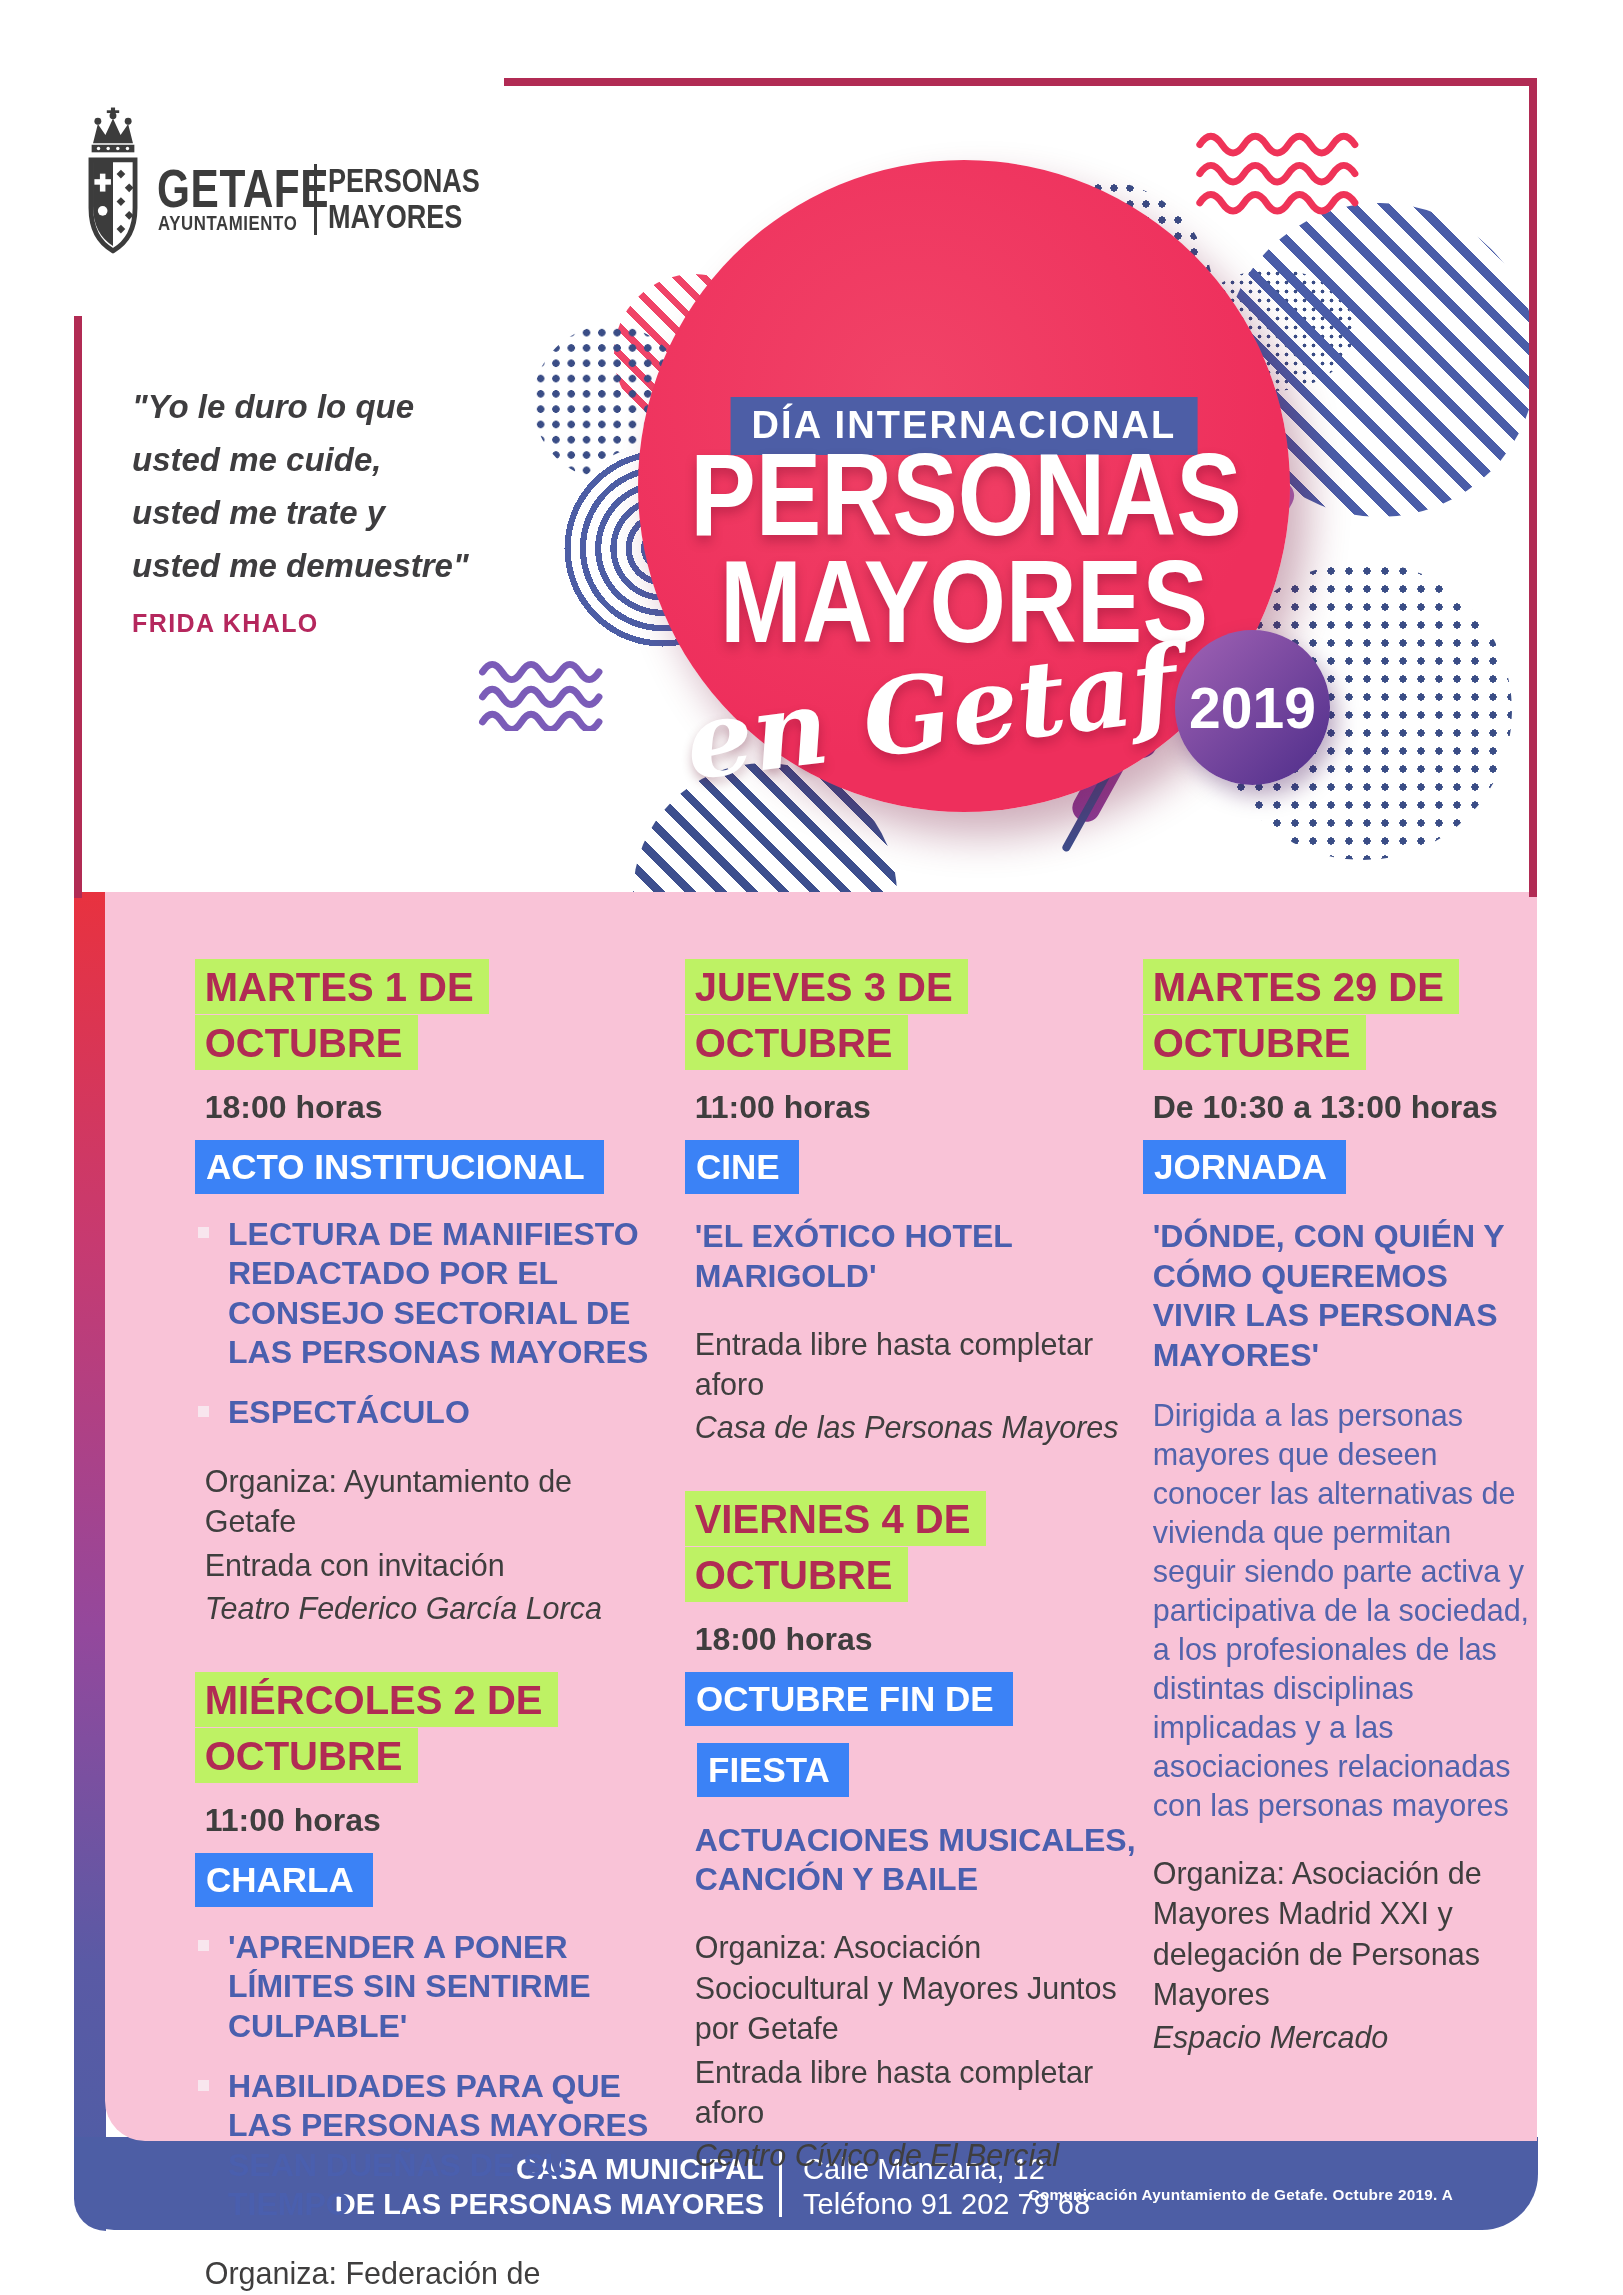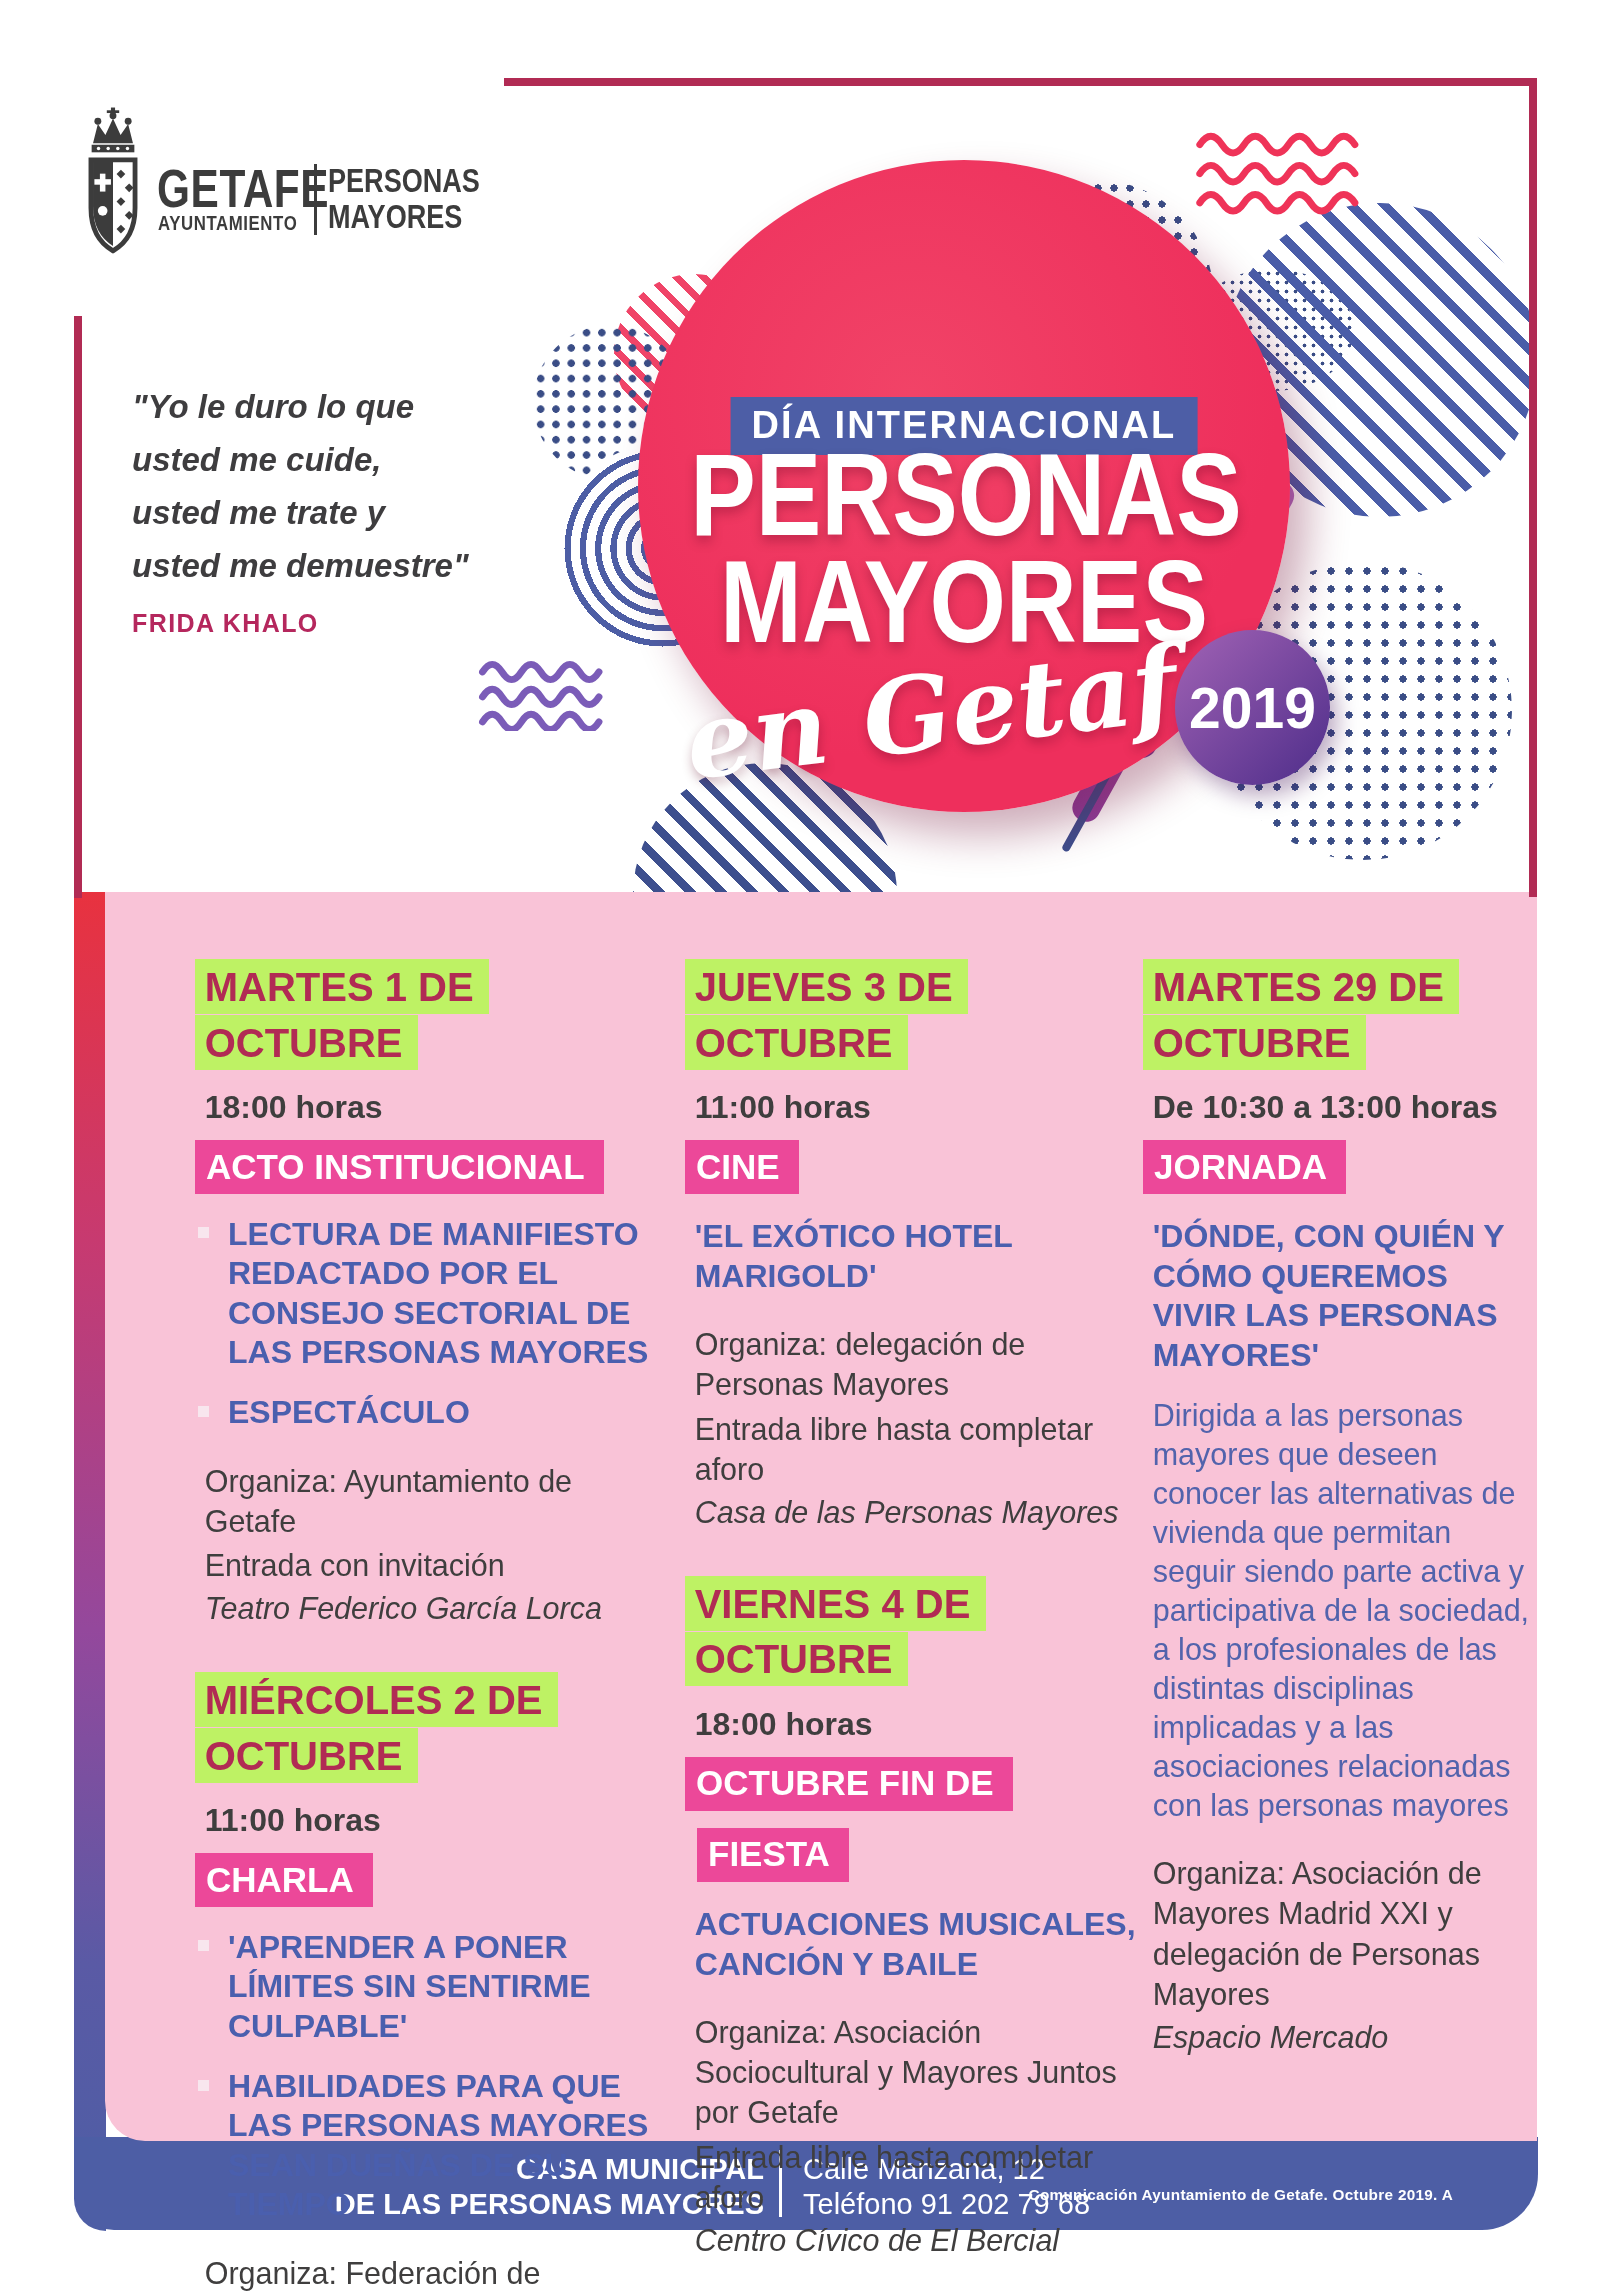--- a/index.html
+++ b/index.html
@@ -68,21 +68,21 @@
   .col1{left:90px;width:466px;}
   .col2{left:580px;width:455px;}
   .col3{left:1038px;width:393px;}
   .event + .event{margin-top:46px;}
   .date-row{line-height:0;}
   .date-box{display:inline-block;background:#bef264;color:#b12b54;font-size:40px;font-weight:bold;line-height:1.12;padding:5.6px 15.3px 4.2px 9.7px;}
   .date-row + .date-row .date-box{margin-top:1.4px;}
   .time{font-size:32px;font-weight:bold;color:#3f3e3e;margin:19.4px 0 0 9.7px;}
   .cat-row{line-height:0;margin-top:14px;}
   .cat-row + .cat-row{margin-top:17px;padding-left:12px;}
-  .cat-box{display:inline-block;background:#ec4899;color:#ffffff;font-size:35px;font-weight:bold;line-height:1.18;padding:5.6px 19.4px 7px 11px;}
+  .cat-box{display:inline-block;background:#3b82f6;color:#ffffff;font-size:35px;font-weight:bold;line-height:1.18;padding:5.6px 19.4px 7px 11px;}
   .bullets{list-style:none;margin:19.4px 0 0;padding:0;}
   .bullets li{position:relative;padding-left:33px;font-size:32px;font-weight:bold;color:#4a5fae;line-height:1.23;margin-top:21px;}
   .bullets li::before{content:"";position:absolute;left:2.8px;top:12.5px;width:11px;height:11px;background:#f8e6ee;}
   .subtitle{font-size:32px;font-weight:bold;color:#4a5fae;line-height:1.23;margin:23.6px 0 0 9.7px;}
   .paragraph{font-size:30.5px;color:#5263ac;line-height:1.28;margin:21px 0 0 9.7px;}
   .info{font-size:30.5px;color:#3f3e3e;line-height:1.32;margin:28px 0 0 9.7px;}
   .info + .info{margin-top:4.2px;}
   .venue{font-size:30.5px;font-style:italic;color:#3f3e3e;margin:5.6px 0 0 9.7px;}
 </style>
 </head>
@@ -209,21 +209,20 @@
       </article>
     </div>
 
     <div class="col col2">
       <article class="event">
         <div class="date-row"><span class="date-box">JUEVES 3 DE</span></div>
         <div class="date-row"><span class="date-box">OCTUBRE</span></div>
         <div class="time">11:00 horas</div>
         <div class="cat-row"><span class="cat-box">CINE</span></div>
         <h3 class="subtitle">'EL EXÓTICO HOTEL MARIGOLD'</h3>
-        <p class="info">Organiza: delegación de Personas Mayores</p>
         <p class="info">Entrada libre hasta completar aforo</p>
         <p class="venue">Casa de las Personas Mayores</p>
       </article>
       <article class="event">
         <div class="date-row"><span class="date-box">VIERNES 4 DE</span></div>
         <div class="date-row"><span class="date-box">OCTUBRE</span></div>
         <div class="time">18:00 horas</div>
         <div class="cat-row"><span class="cat-box">OCTUBRE FIN DE</span></div>
         <div class="cat-row"><span class="cat-box">FIESTA</span></div>
         <h3 class="subtitle">ACTUACIONES MUSICALES, CANCIÓN Y BAILE</h3>

